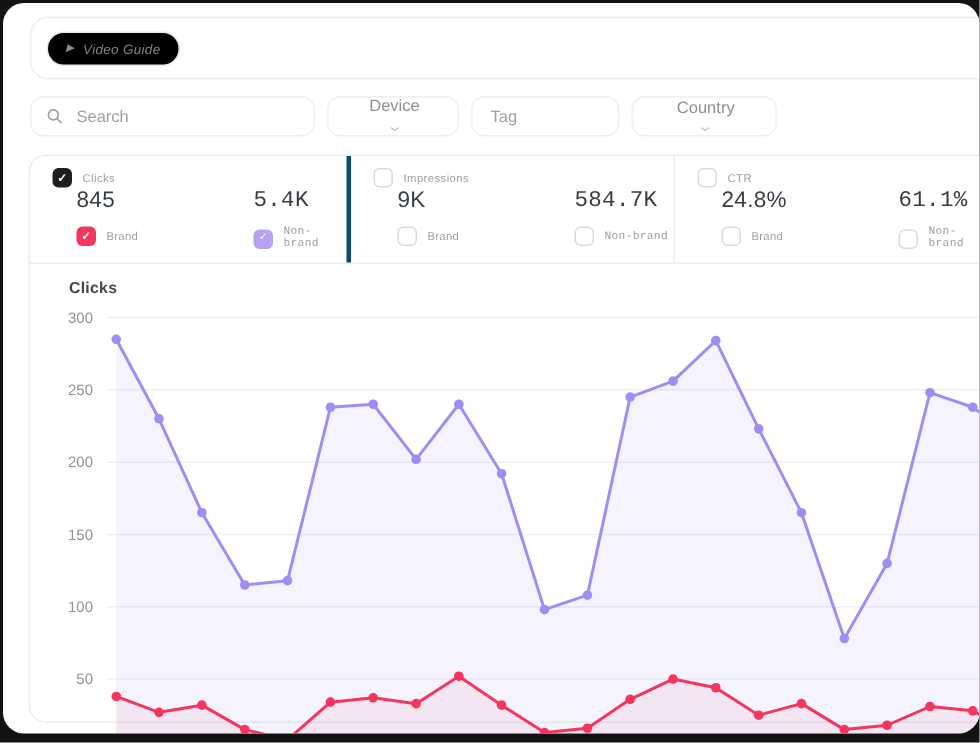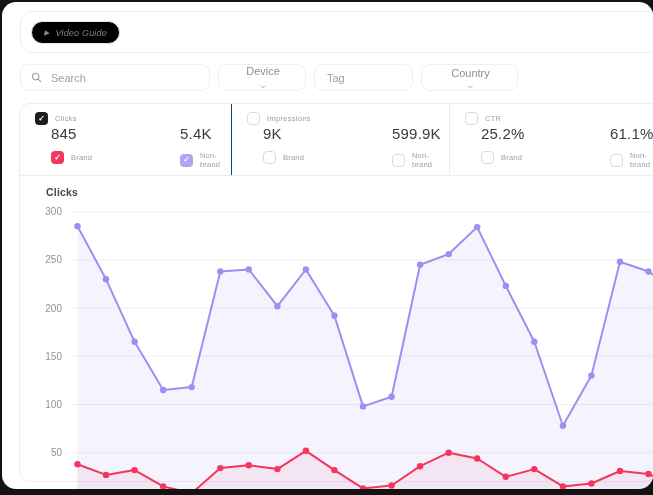--- a/index.html
+++ b/index.html
@@ -55,29 +55,29 @@
   
   .big-card{
     position:absolute;left:17px;top:101px;height:379px;width:calc(100% - 9px);
     border:1px solid #ededed;border-radius:12px;box-sizing:border-box;background:#fff;
   }
   .cards-row{
     display:flex;height:71px;border-bottom:1px solid #ededed;
   }
   .mcard{position:relative;box-sizing:border-box;}
   .mcard1{width:211px;}
-  .mcard2{width:218px;border-left:1px solid #0c4a6e;}
+  .mcard2{width:218px;border-left:3px solid #0c4a6e;}
   .mcard3{flex:1;border-left:1px solid #ededed;}
   .mhead{position:absolute;left:15px;top:8px;display:flex;align-items:center;gap:7px;}
   .mlabel{font-size:7.5px;color:#9aa0a6;letter-spacing:.3px;}
   .mval{position:absolute;top:21px;font-size:15px;color:#383c43;letter-spacing:.2px;}
   .msub{position:absolute;top:47px;display:flex;align-items:center;gap:7px;}
   .slabel{font-size:7.5px;color:#9aa0a6;letter-spacing:.2px;}
   .pos-l{left:31px;}
-  .pos-r{left:160px;}
+  .pos-r{left:149px;font-family:Liberation Mono, monospace;}
   
   .cb{
     width:13px;height:13px;border-radius:4px;border:1px solid #dadada;background:#fff;
     display:inline-flex;align-items:center;justify-content:center;
     box-sizing:border-box;cursor:pointer;flex:0 0 auto;
   }
   .cb .tick{display:none;color:#fff;font-size:8px;line-height:1;font-weight:bold;}
   .cb.checked{border:none;}
   .cb.checked .tick{display:block;}
   .cb-dark.checked{background:#1c1d21;}
@@ -155,33 +155,33 @@
       <div class="mcard mcard2">
         <div class="mhead">
           <span class="cb cb-dark"></span>
           <span class="mlabel">Impressions</span>
         </div>
         <div class="mval pos-l">9K</div>
         <div class="msub pos-l">
           <span class="cb cb-brand"></span>
           <span class="slabel">Brand</span>
         </div>
-        <div class="mval pos-r">599.9K</div>
+        <div class="mval pos-r">584.7K</div>
         <div class="msub pos-r">
           <span class="cb cb-nonbrand"></span>
           <span class="slabel">Non-brand</span>
         </div>
       </div>
 
       <div class="mcard mcard3">
         <div class="mhead">
           <span class="cb cb-dark"></span>
           <span class="mlabel">CTR</span>
         </div>
-        <div class="mval pos-l">25.2%</div>
+        <div class="mval pos-l">24.8%</div>
         <div class="msub pos-l">
           <span class="cb cb-brand"></span>
           <span class="slabel">Brand</span>
         </div>
         <div class="mval pos-r">61.1%</div>
         <div class="msub pos-r">
           <span class="cb cb-nonbrand"></span>
           <span class="slabel">Non-brand</span>
         </div>
       </div>

